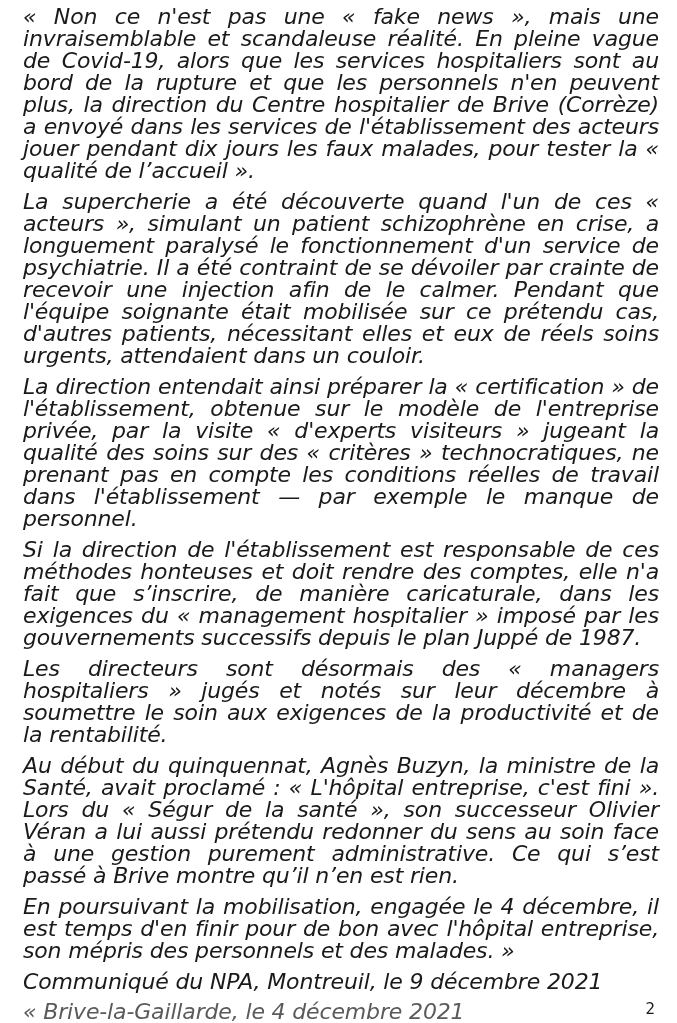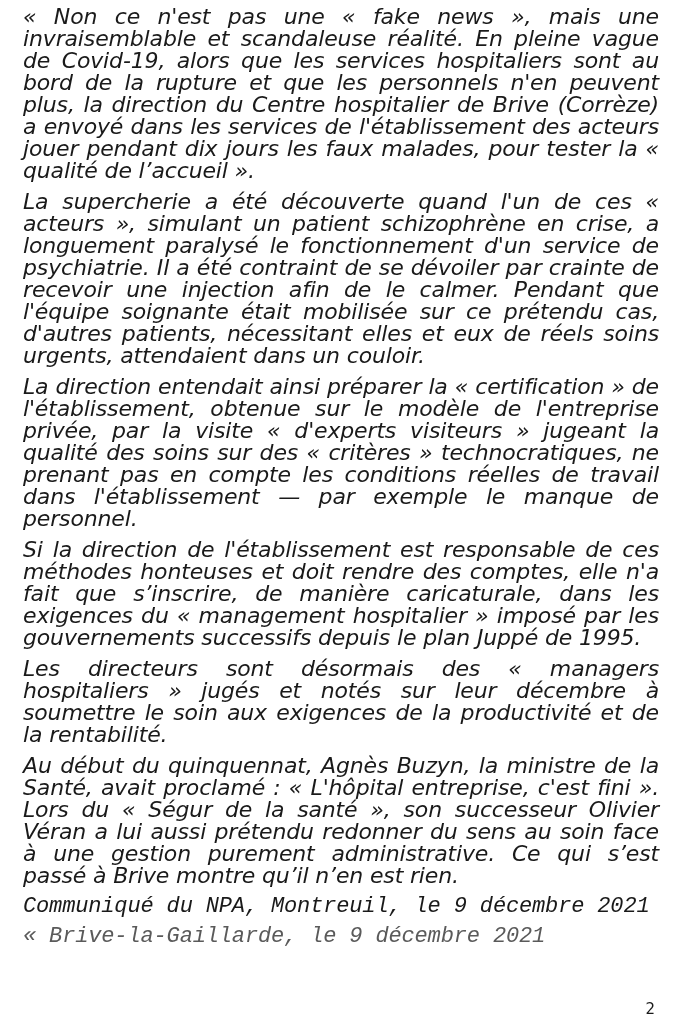--- a/index.html
+++ b/index.html
@@ -8,34 +8,35 @@
   .para {
     font-family: "DejaVu Sans", sans-serif;
     font-style: italic;
     font-size: 22px;
     line-height: 22px;
     color: #1a1a1a;
     text-align: justify;
     margin: 0 0 9px 0;
     letter-spacing: -0.15px;
   }
-  .sig { text-align: left; margin-bottom: 8px; font-family: Liberation Mono, monospace; }
+  .sig { text-align: left; margin-bottom: 8px; }
   .gray { color: #5a5a5a; }
   .pagenum {
     position: absolute; right: 22px; top: 1000px;
     font-family: "DejaVu Sans", sans-serif; font-size: 15px; color: #1a1a1a;
   }
 </style>
 </head>
 <body>
 
 <div class="page">
   <p class="para">« Non ce n'est pas une « fake news », mais une invraisemblable et scandaleuse réalité. En pleine vague de Covid-19, alors que les services hospitaliers sont au bord de la rupture et que les personnels n'en peuvent plus, la direction du Centre hospitalier de Brive (Corrèze) a envoyé dans les services de l'établissement des acteurs jouer pendant dix jours les faux malades, pour tester la « qualité de l’accueil ».</p>
   <p class="para">La supercherie a été découverte quand l'un de ces « acteurs », simulant un patient schizophrène en crise, a longuement paralysé le fonctionnement d'un service de psychiatrie. Il a été contraint de se dévoiler par crainte de recevoir une injection afin de le calmer. Pendant que l'équipe soignante était mobilisée sur ce prétendu cas, d'autres patients, nécessitant elles et eux de réels soins urgents, attendaient dans un couloir.</p>
   <p class="para">La direction entendait ainsi préparer la « certification » de l'établissement, obtenue sur le modèle de l'entreprise privée, par la visite « d'experts visiteurs » jugeant la qualité des soins sur des « critères » technocratiques, ne prenant pas en compte les conditions réelles de travail dans l'établissement — par exemple le manque de personnel.</p>
-  <p class="para">Si la direction de l'établissement est responsable de ces méthodes honteuses et doit rendre des comptes, elle n'a fait que s’inscrire, de manière caricaturale, dans les exigences du « management hospitalier » imposé par les gouvernements successifs depuis le plan Juppé de 1995.</p>
+  <p class="para">Si la direction de l'établissement est responsable de ces méthodes honteuses et doit rendre des comptes, elle n'a fait que s’inscrire, de manière caricaturale, dans les exigences du « management hospitalier » imposé par les gouvernements successifs depuis le plan Juppé de 1987.</p>
   <p class="para">Les directeurs sont désormais des « managers hospitaliers » jugés et notés sur leur décembre à soumettre le soin aux exigences de la productivité et de la rentabilité.</p>
   <p class="para">Au début du quinquennat, Agnès Buzyn, la ministre de la Santé, avait proclamé : « L'hôpital entreprise, c'est fini ». Lors du « Ségur de la santé », son successeur Olivier Véran a lui aussi prétendu redonner du sens au soin face à une gestion purement administrative. Ce qui s’est passé à Brive montre qu’il n’en est rien.</p>
+  <p class="para">En poursuivant la mobilisation, engagée le 4 décembre, il est temps d'en finir pour de bon avec l'hôpital entreprise, son mépris des personnels et des malades. »</p>
   <p class="para sig">Communiqué du NPA, Montreuil, le 9 décembre 2021</p>
-  <p class="para sig gray">« Brive-la-Gaillarde, le 9 décembre 2021</p>
+  <p class="para sig gray">« Brive-la-Gaillarde, le 4 décembre 2021</p>
 </div>
 
 <div class="pagenum">2</div>
 
 </body></html>

